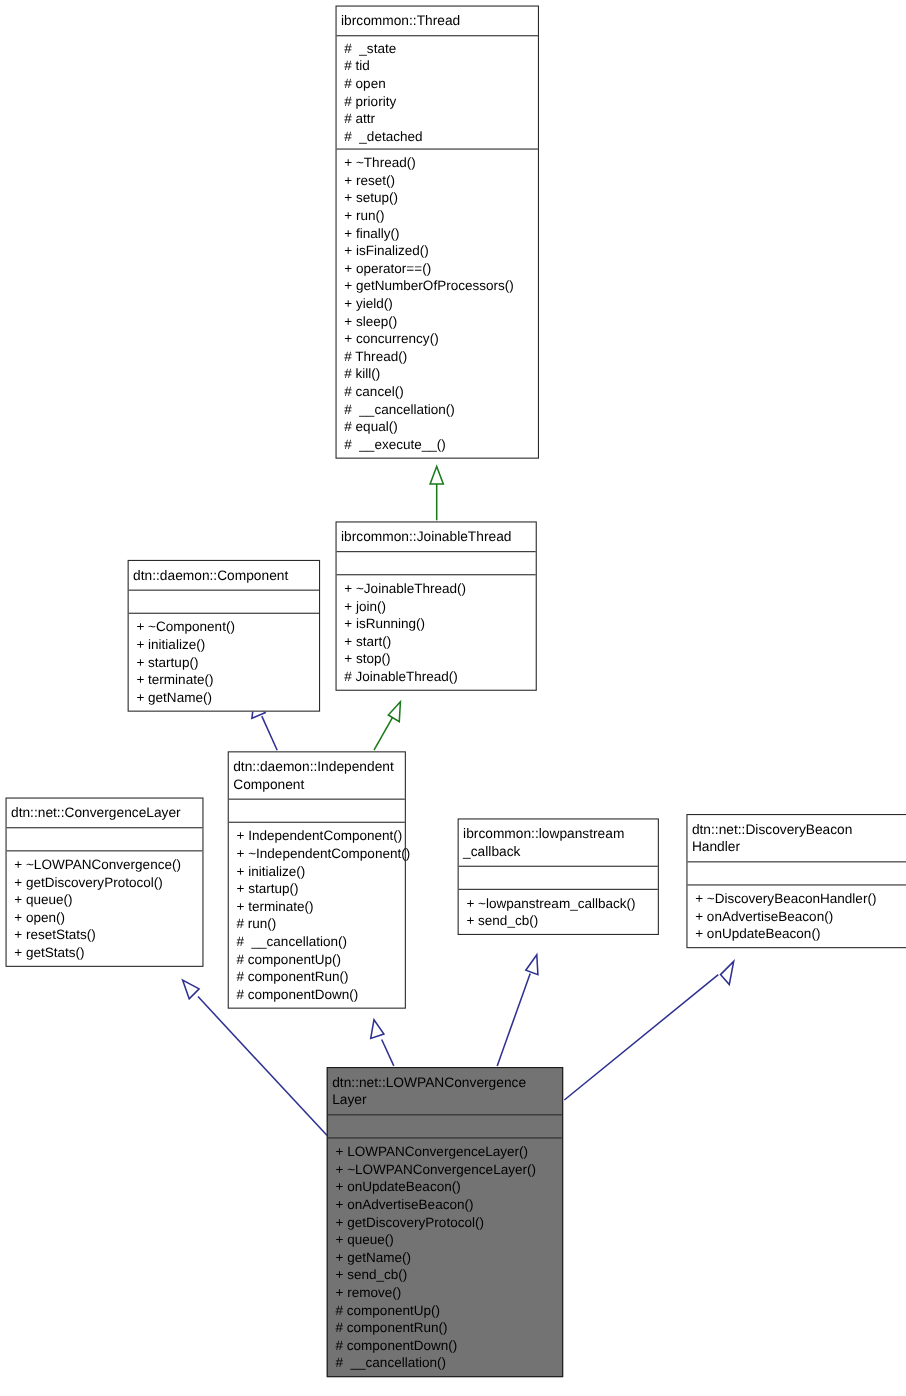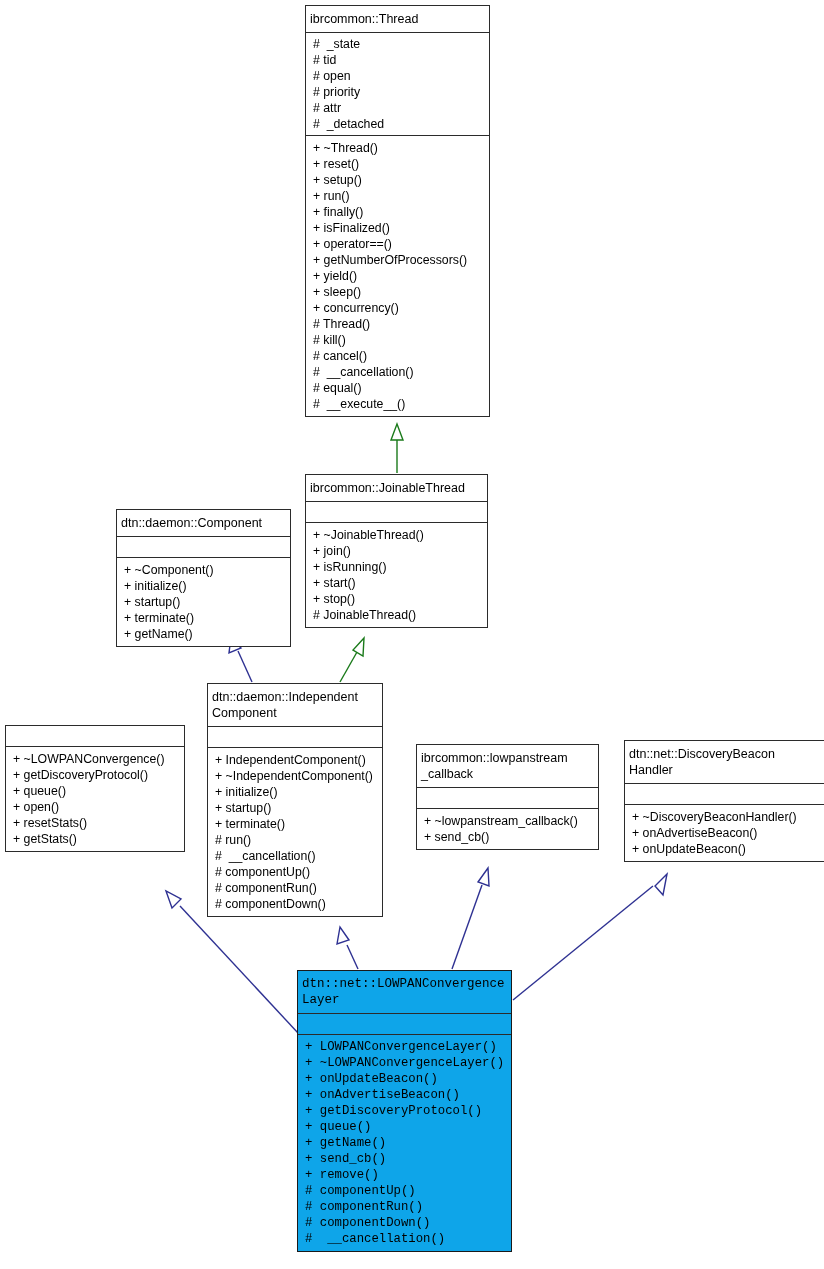--- a/index.html
+++ b/index.html
@@ -28,23 +28,22 @@
     pointer-events: none;
   }
   .uml-class {
     position: absolute;
     box-sizing: border-box;
     border: 1px solid #2b2b2b;
     background: #ffffff;
     z-index: 5;
   }
   .uml-class.highlight {
-    background: #0ea5e9;
+    background: #737373;
     border: 1px solid #1a1a1a;
-    font-family: Liberation Mono, monospace;
   }
   .cls-title {
     text-align: left;
     font-size: 12.5px;
     color: #000;
     line-height: 16px;
     padding: 5px 4px 5px 4px;
     border-bottom: 1px solid #2b2b2b;
     white-space: pre-line;
   }
@@ -160,39 +159,40 @@
     <div class="cls-attrs empty"></div>
     <div class="cls-ops">
       <div class="member">+ ~Component()</div>
       <div class="member">+ initialize()</div>
       <div class="member">+ startup()</div>
       <div class="member">+ terminate()</div>
       <div class="member">+ getName()</div>
     </div>
   </div>
 
-  <div class="uml-class" style="left:207px; top:683px; width:176px;">
+  <div class="uml-class" style="left:207px; top:683px; width:162px;">
     <div class="cls-title">dtn::daemon::Independent
 Component</div>
     <div class="cls-attrs empty"></div>
     <div class="cls-ops">
       <div class="member">+ IndependentComponent()</div>
       <div class="member">+ ~IndependentComponent()</div>
       <div class="member">+ initialize()</div>
       <div class="member">+ startup()</div>
       <div class="member">+ terminate()</div>
       <div class="member"># run()</div>
       <div class="member">#  __cancellation()</div>
       <div class="member"># componentUp()</div>
       <div class="member"># componentRun()</div>
       <div class="member"># componentDown()</div>
     </div>
   </div>
 
   <div class="uml-class" style="left:5px; top:725px; width:180px;">
+    <div class="cls-title">dtn::net::ConvergenceLayer</div>
     <div class="cls-attrs empty"></div>
     <div class="cls-ops">
       <div class="member">+ ~LOWPANConvergence()</div>
       <div class="member">+ getDiscoveryProtocol()</div>
       <div class="member">+ queue()</div>
       <div class="member">+ open()</div>
       <div class="member">+ resetStats()</div>
       <div class="member">+ getStats()</div>
     </div>
   </div>

